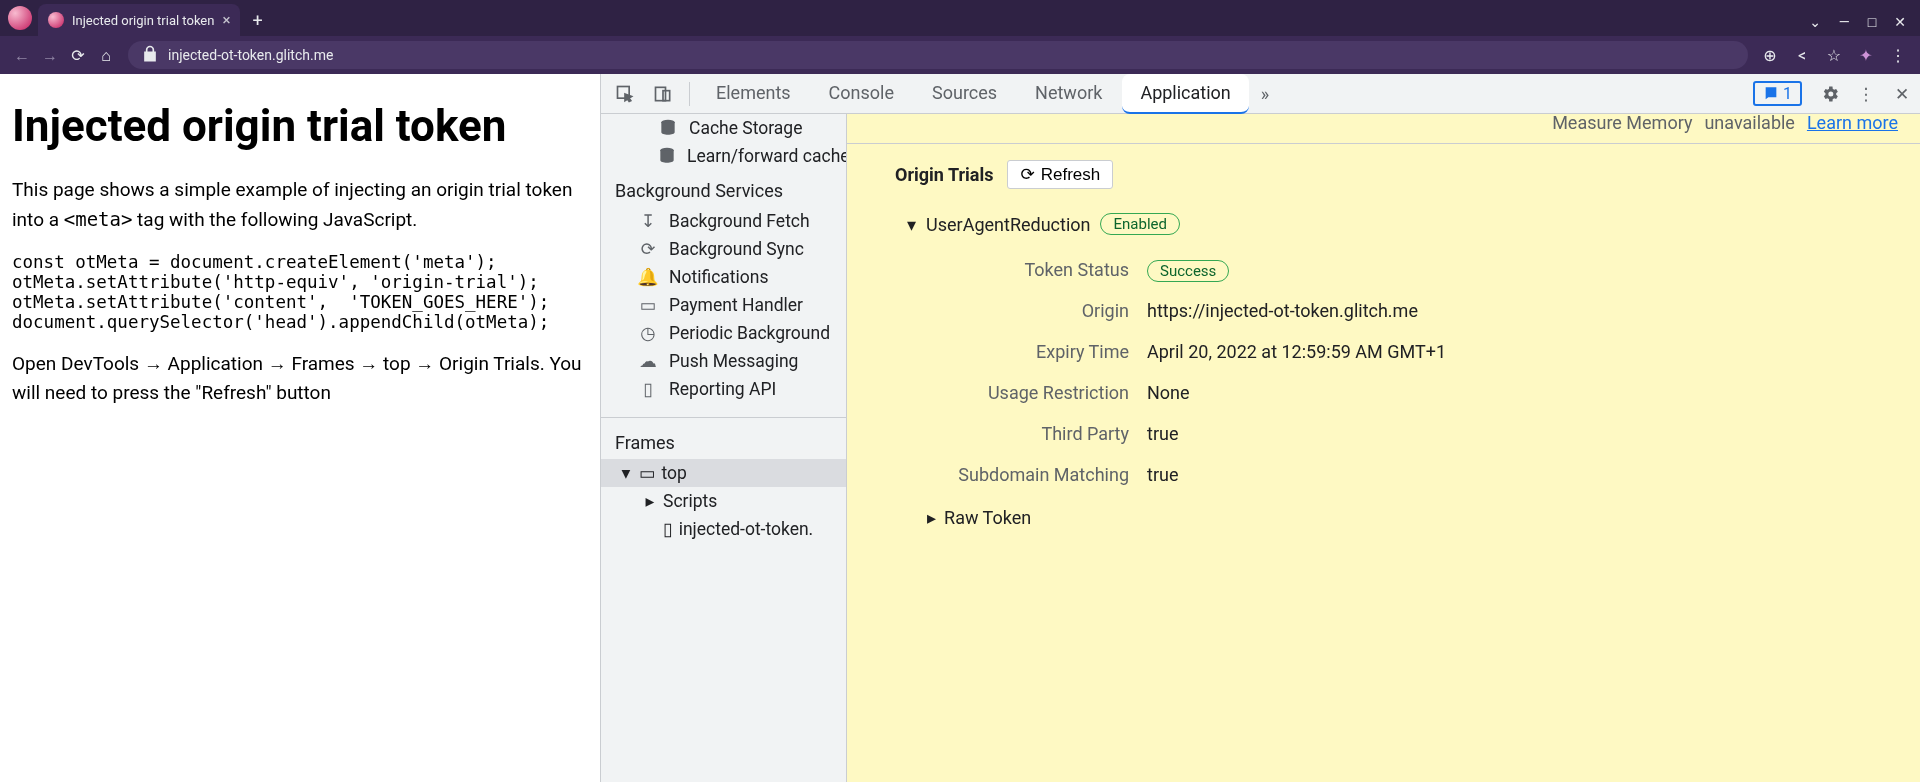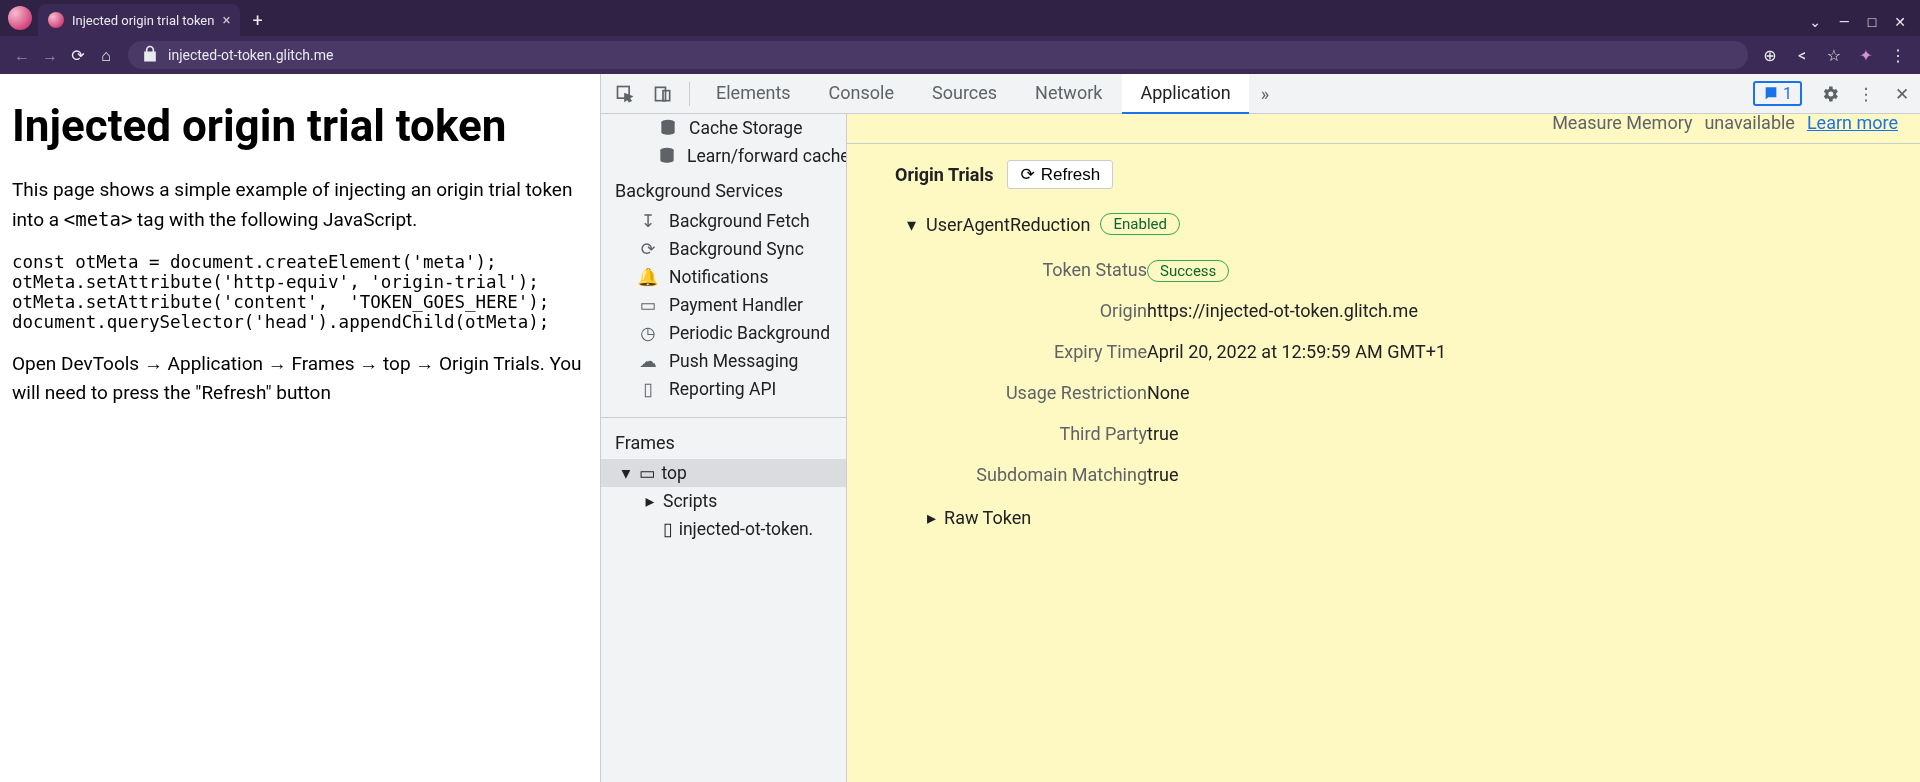--- a/index.html
+++ b/index.html
@@ -135,21 +135,21 @@
     color: var(--text-grey);
   }
   .dt-divider { width:1px; height:24px; background:var(--devtools-border); margin:0 6px; }
   .dt-tab {
     padding: 0 18px;
     height: 40px; display:flex; align-items:center;
     color: var(--text-grey);
     font-size: 18px;
     border-bottom: 2px solid transparent;
   }
-  .dt-tab.active { color: var(--text-dark); border-bottom-color:#1a73e8; background:#fff; }
+  .dt-tab.active { color: var(--text-dark); border-bottom-color:#1a73e8; background:#fff;border-radius:8px; }
   .dt-overflow { padding:0 10px; font-size:18px; color:var(--text-grey); }
   .issue-chip {
     display:flex; align-items:center; gap:4px;
     border:2px solid #1a73e8; border-radius:3px;
     padding:1px 8px; color:#1a73e8; font-size:16px;
     margin:0 10px;
   }
   .issue-chip svg { fill:#1a73e8; }
   .dt-right { margin-left:auto; display:flex; align-items:center; }
 
@@ -225,21 +225,21 @@
     border-radius: 12px;
     padding: 1px 12px;
     font-size: 15px;
   }
   .kv {
     display:grid;
     grid-template-columns: 300px 1fr;
     row-gap: 20px;
     padding: 16px 20px 0 0;
   }
-  .kv .k { text-align:right; color: var(--text-grey); }
+  .kv .k { text-align:right; color: var(--text-grey); padding-right:18px; }
   .kv .v { color: var(--text-dark); }
   .rawtoken {
     display:flex; align-items:center; gap:8px;
     padding: 22px 0 0 80px;
   }
 
   svg.icon { width:20px; height:20px; }
 </style>
 </head>
 <body>

